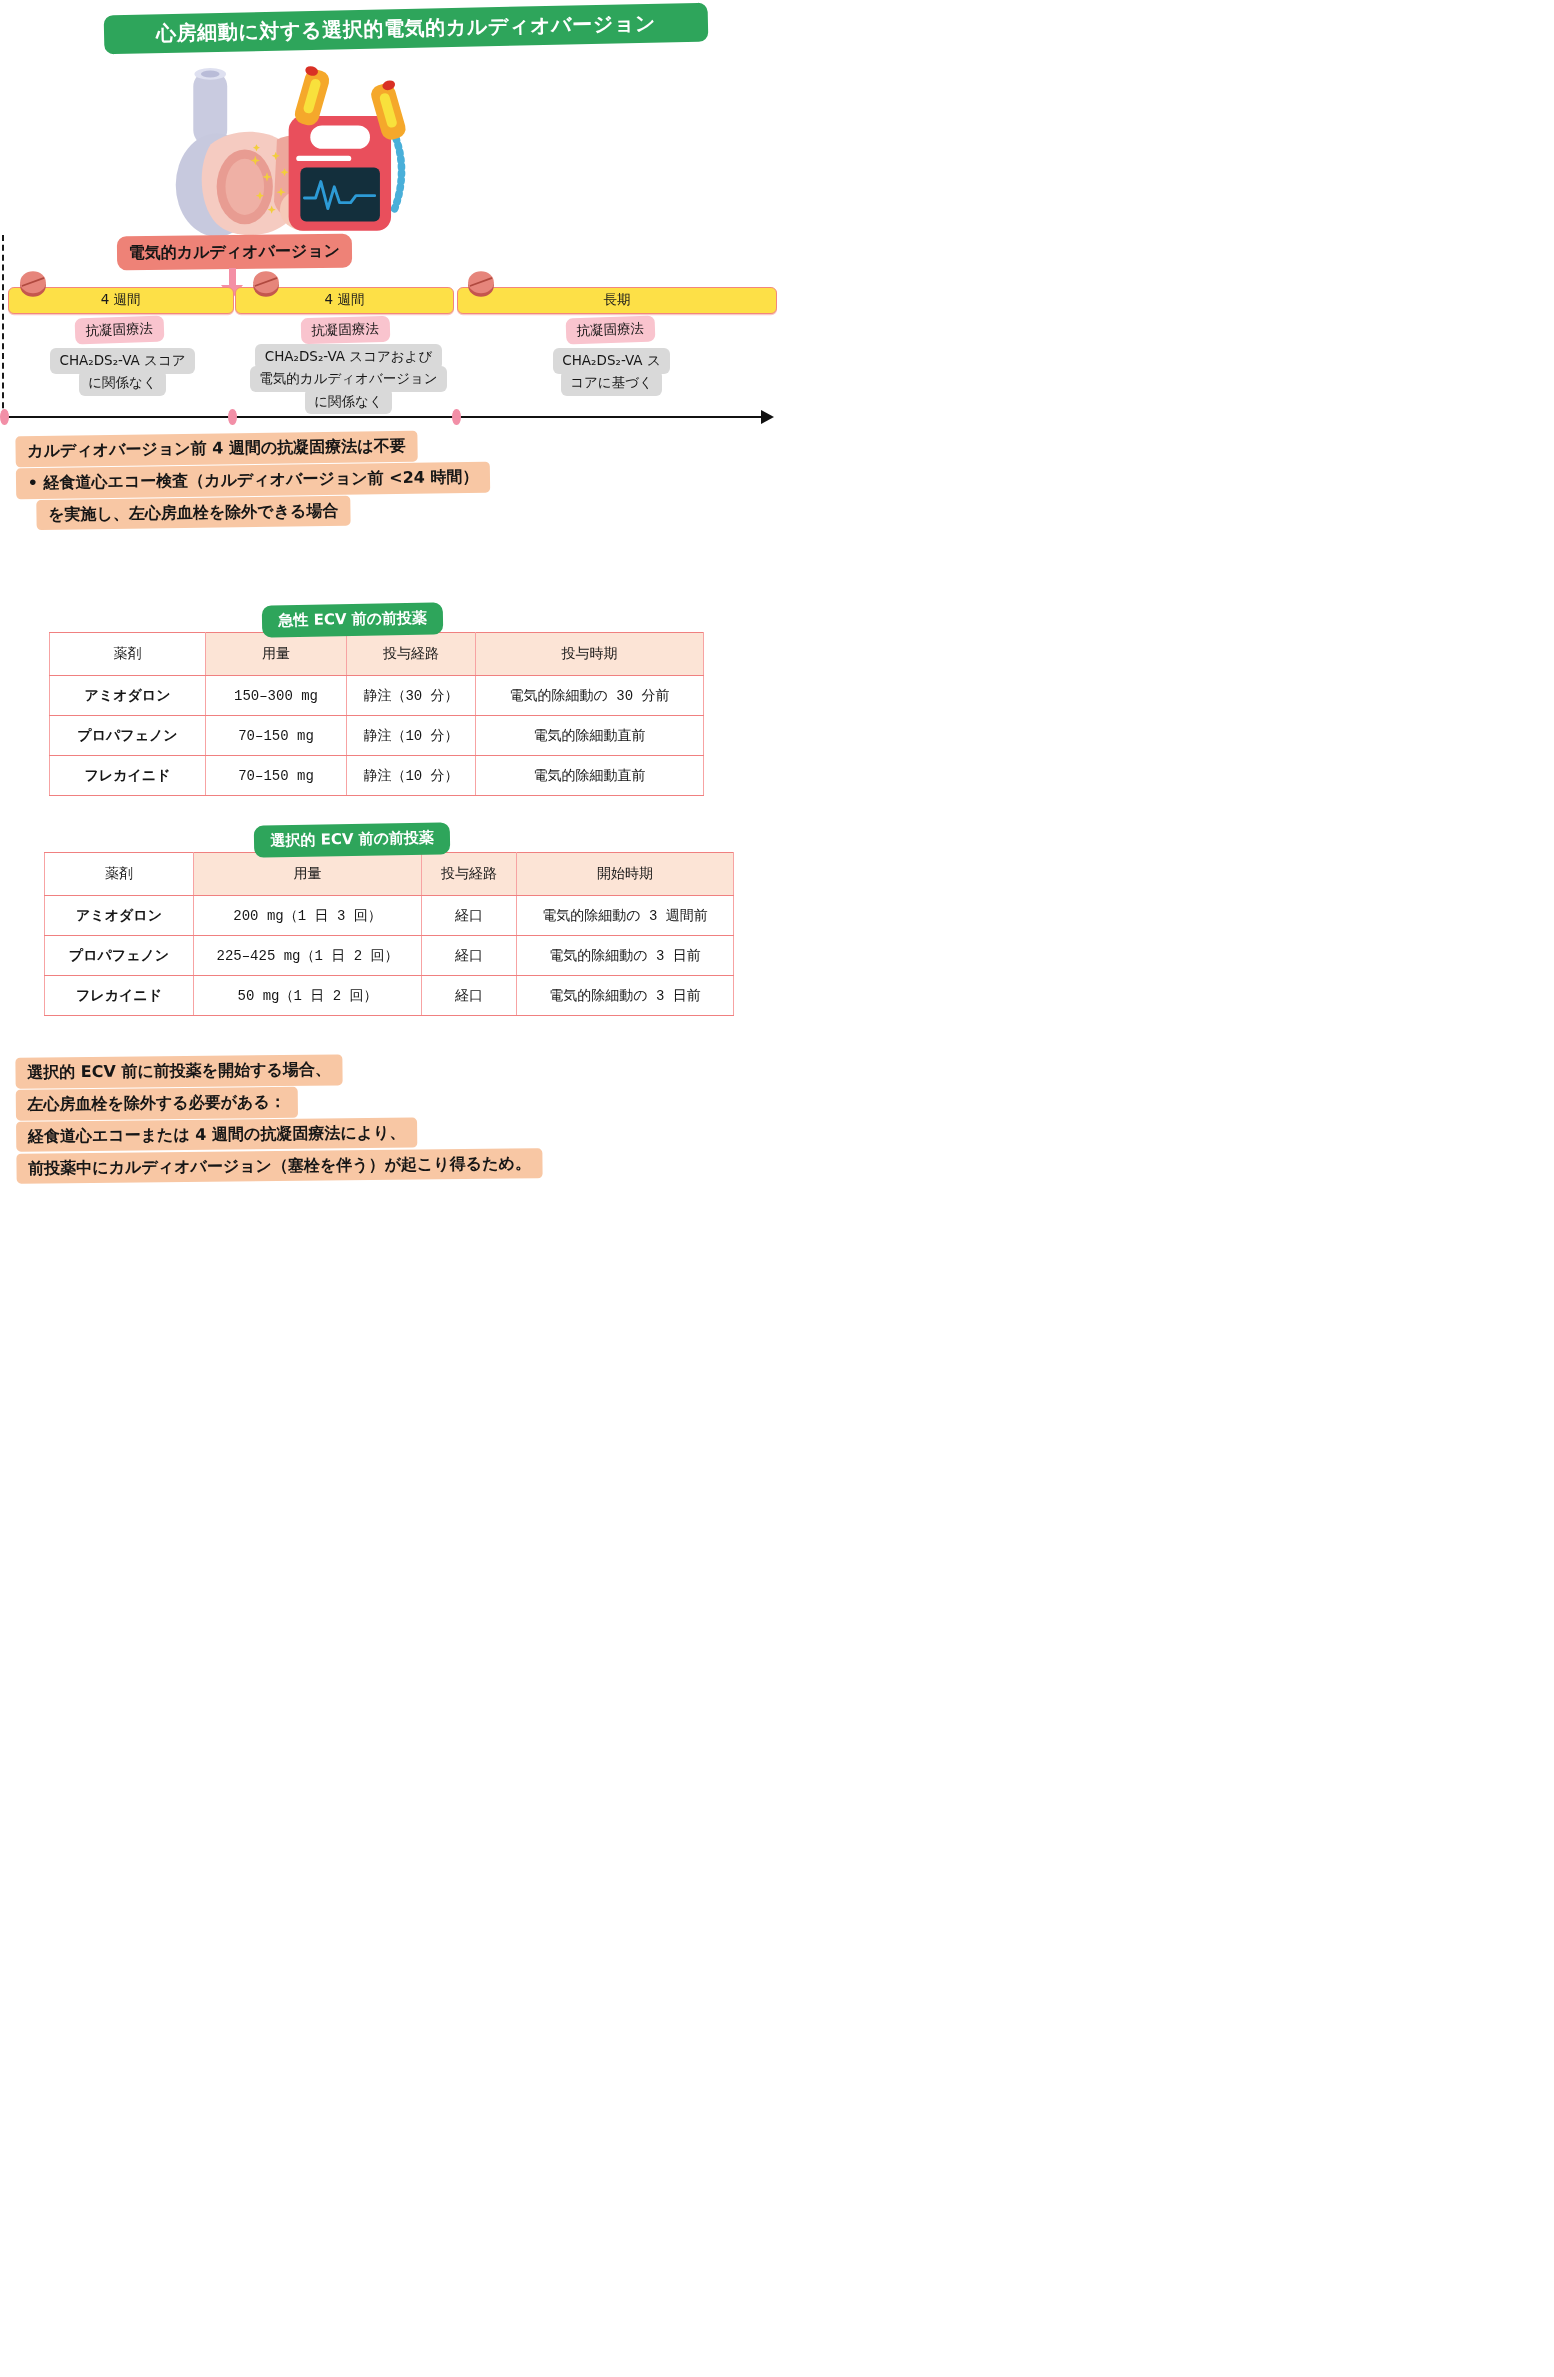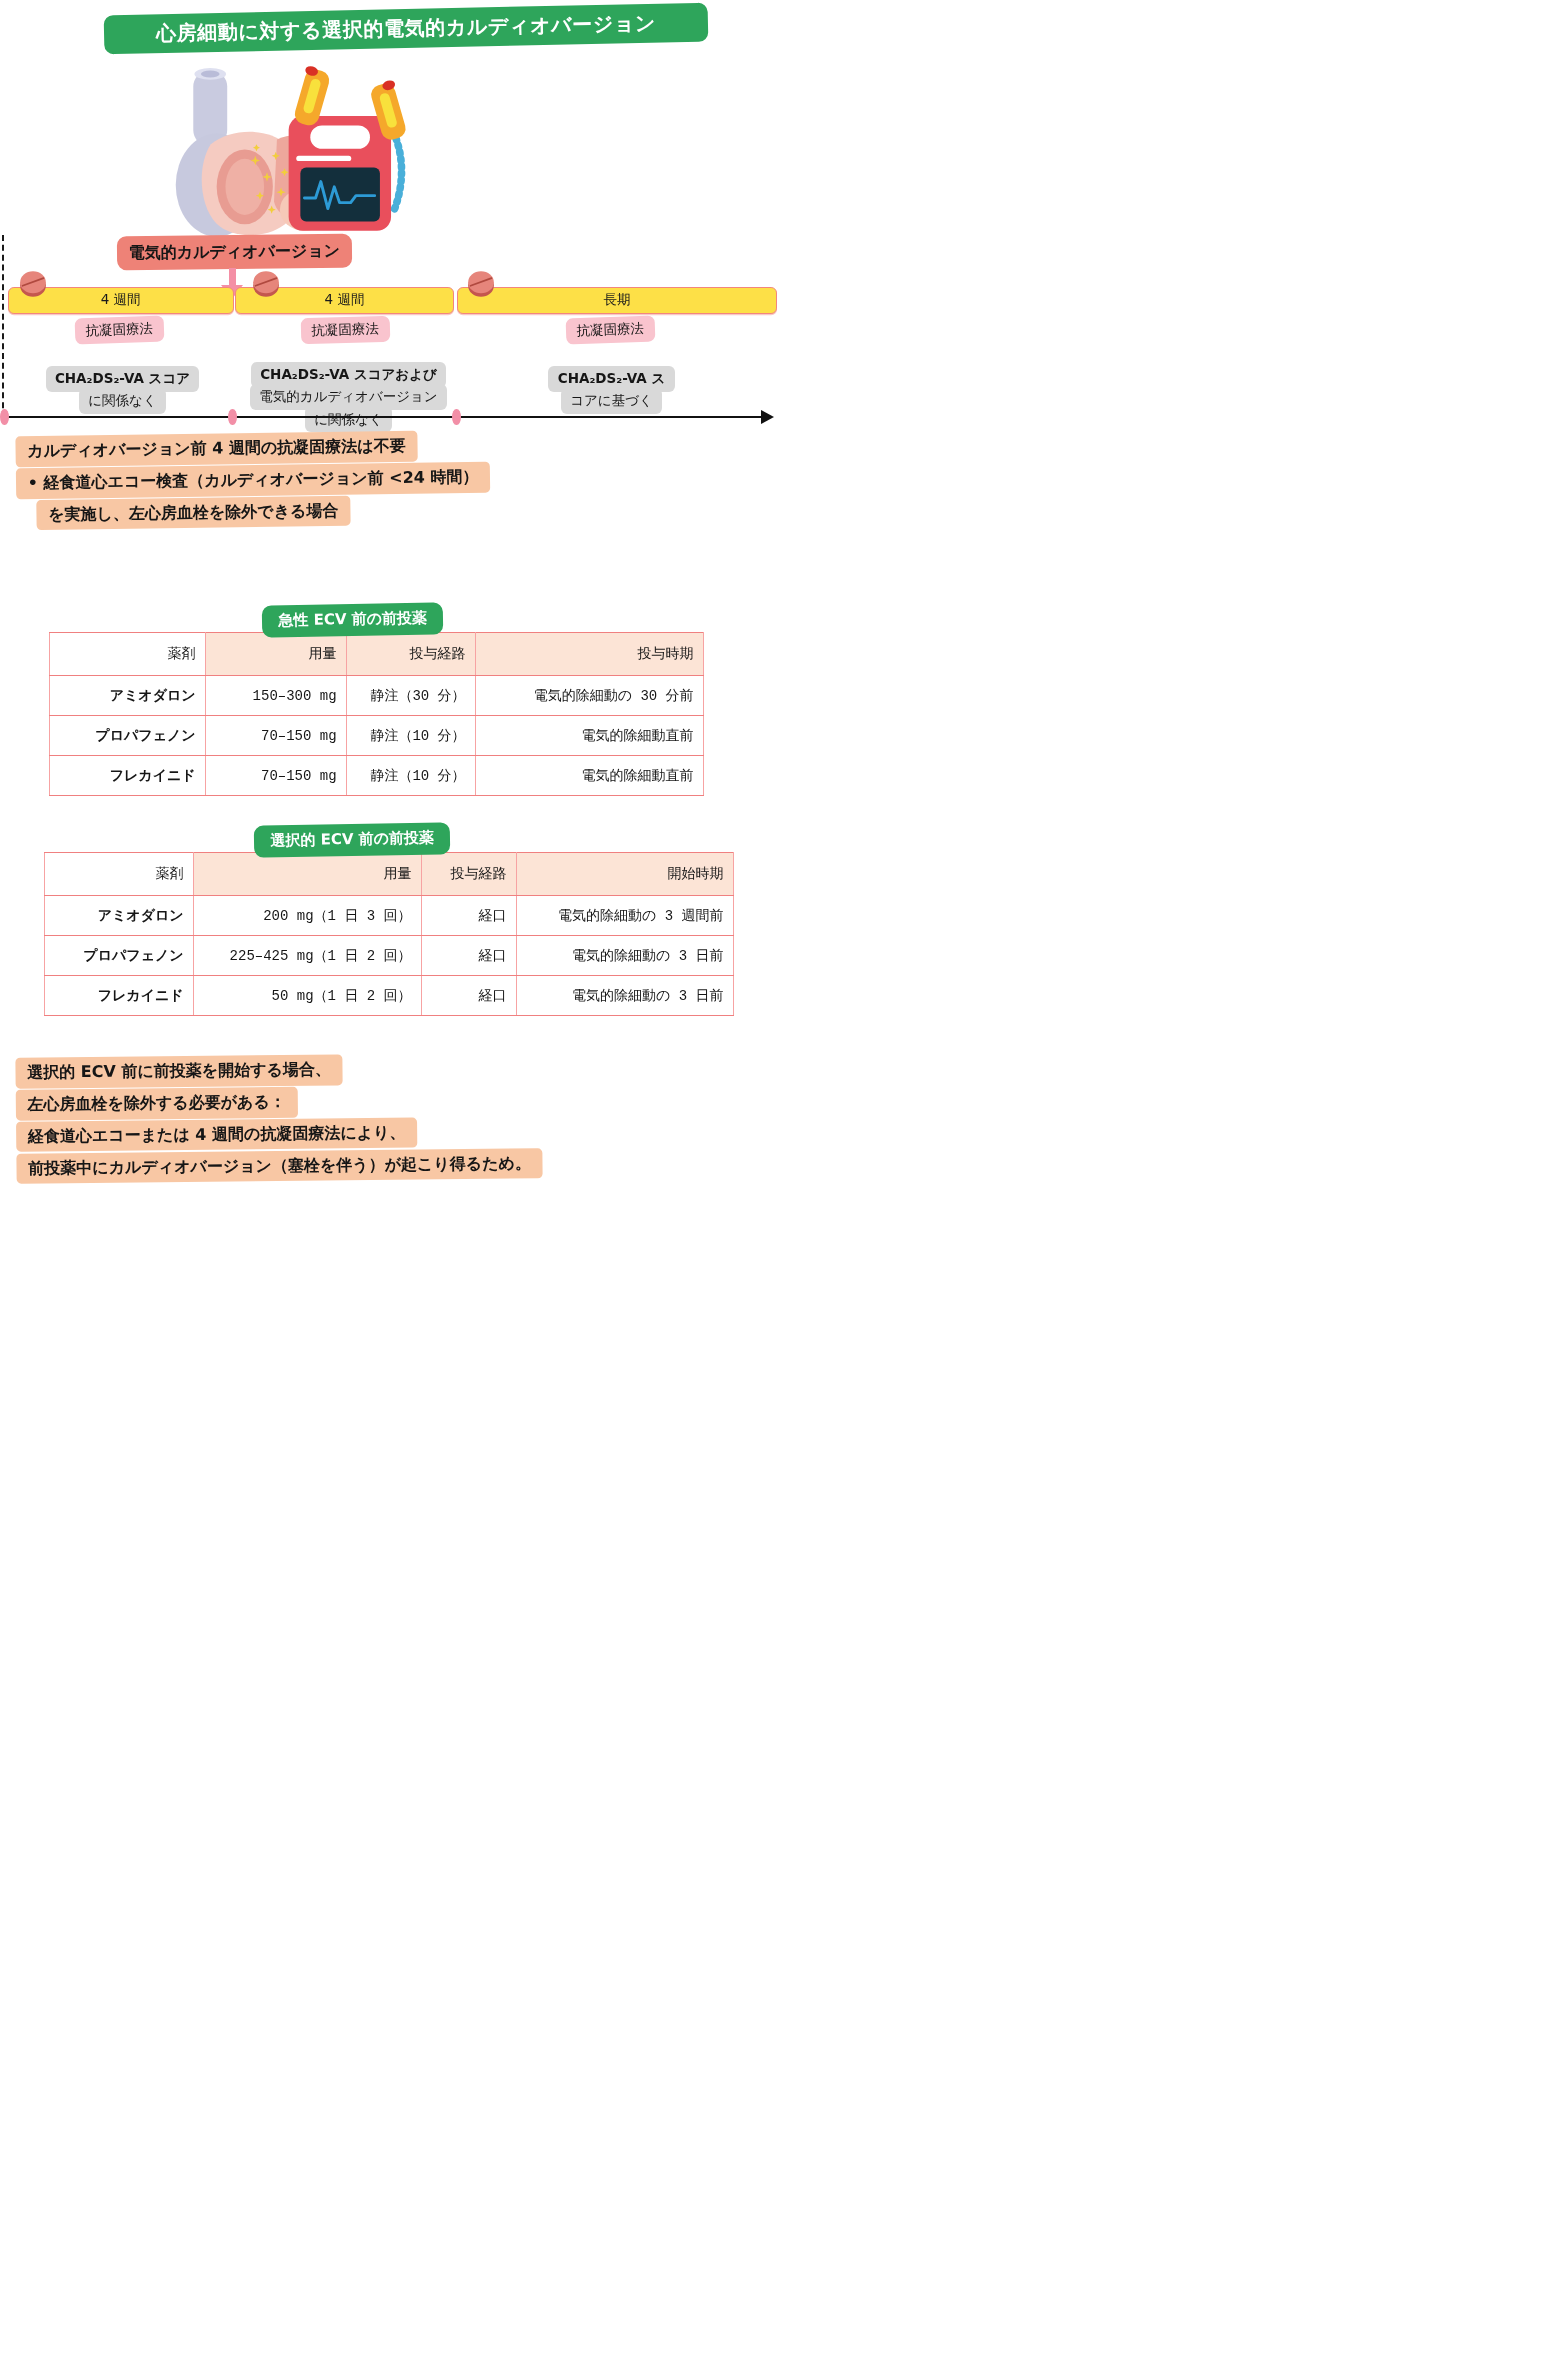--- a/index.html
+++ b/index.html
@@ -49,21 +49,21 @@
     top:317px;background:#F9C4CE;border-radius:7px;padding:4.1px 10.5px;font-size:13.5px;
     width:max-content;color:#161616;
   }
   .t1{left:75px;transform:rotate(-2deg);}
   .t2{left:301px;transform:rotate(-1.5deg);}
   .t3{left:566px;transform:rotate(-2deg);}
 
   
   .score{text-align:center;font-size:13.5px;line-height:1.3;color:#161616;}
   .score span{display:inline-block;background:#D9D9D9;padding:4.1px 9.4px;border-radius:5.9px;margin-top:-3.5px;}
-  .score span:first-child{margin-top:18px;font-weight:bold;}
+  .score span:first-child{margin-top:0;}
   .s1{left:26px;top:348px;width:193px;}
   .s2{left:241px;top:344px;width:215px;}
   .s3{left:534px;top:348px;width:155px;}
 
   
   .tl-line{left:3.5px;top:416px;width:760px;height:2.3px;background:#111;}
   .tl-arrow{left:761px;top:410px;width:0;height:0;border-top:7px solid transparent;
     border-bottom:7px solid transparent;border-left:13px solid #111;}
   .tl-dot{top:409px;width:8.8px;height:16.4px;border-radius:50%;background:#F28FA7;z-index:2;}
   .d1{left:0px;} .d2{left:228px;} .d3{left:452px;}
@@ -91,21 +91,21 @@
   .chip2{left:254px;top:824px;}
 
   
   table.drug-table{
     border-collapse:collapse;table-layout:fixed;background:#fff;font-size:14px;color:#161616;
     border:1.8px solid #F08080;
   }
   .drug-table th,.drug-table td{
     border-left:1.2px solid #F7A3A3;border-right:1.2px solid #F7A3A3;
     border-top:1.8px solid #F08080;border-bottom:1.8px solid #F08080;
-    padding:0 9.4px;vertical-align:middle;text-align:right;font-weight:400;overflow:hidden;white-space:nowrap;
+    padding:0 9.4px;vertical-align:middle;text-align:center;font-weight:400;overflow:hidden;white-space:nowrap;
   }
   .drug-table th{height:42px;background:#FCE4D6;}
   .drug-table th.first{background:#fff;}
   .drug-table td{height:39px;font-family:Liberation Mono, monospace;}
   .drug-table td.drug{font-weight:700;}
   .table1{left:49px;top:632px;width:653px;}
   .table2{left:44px;top:852px;width:689px;}
 
   .credit{left:622px;top:1202px;font-size:20px;color:#111;width:max-content;font-style:italic;}
 </style>

